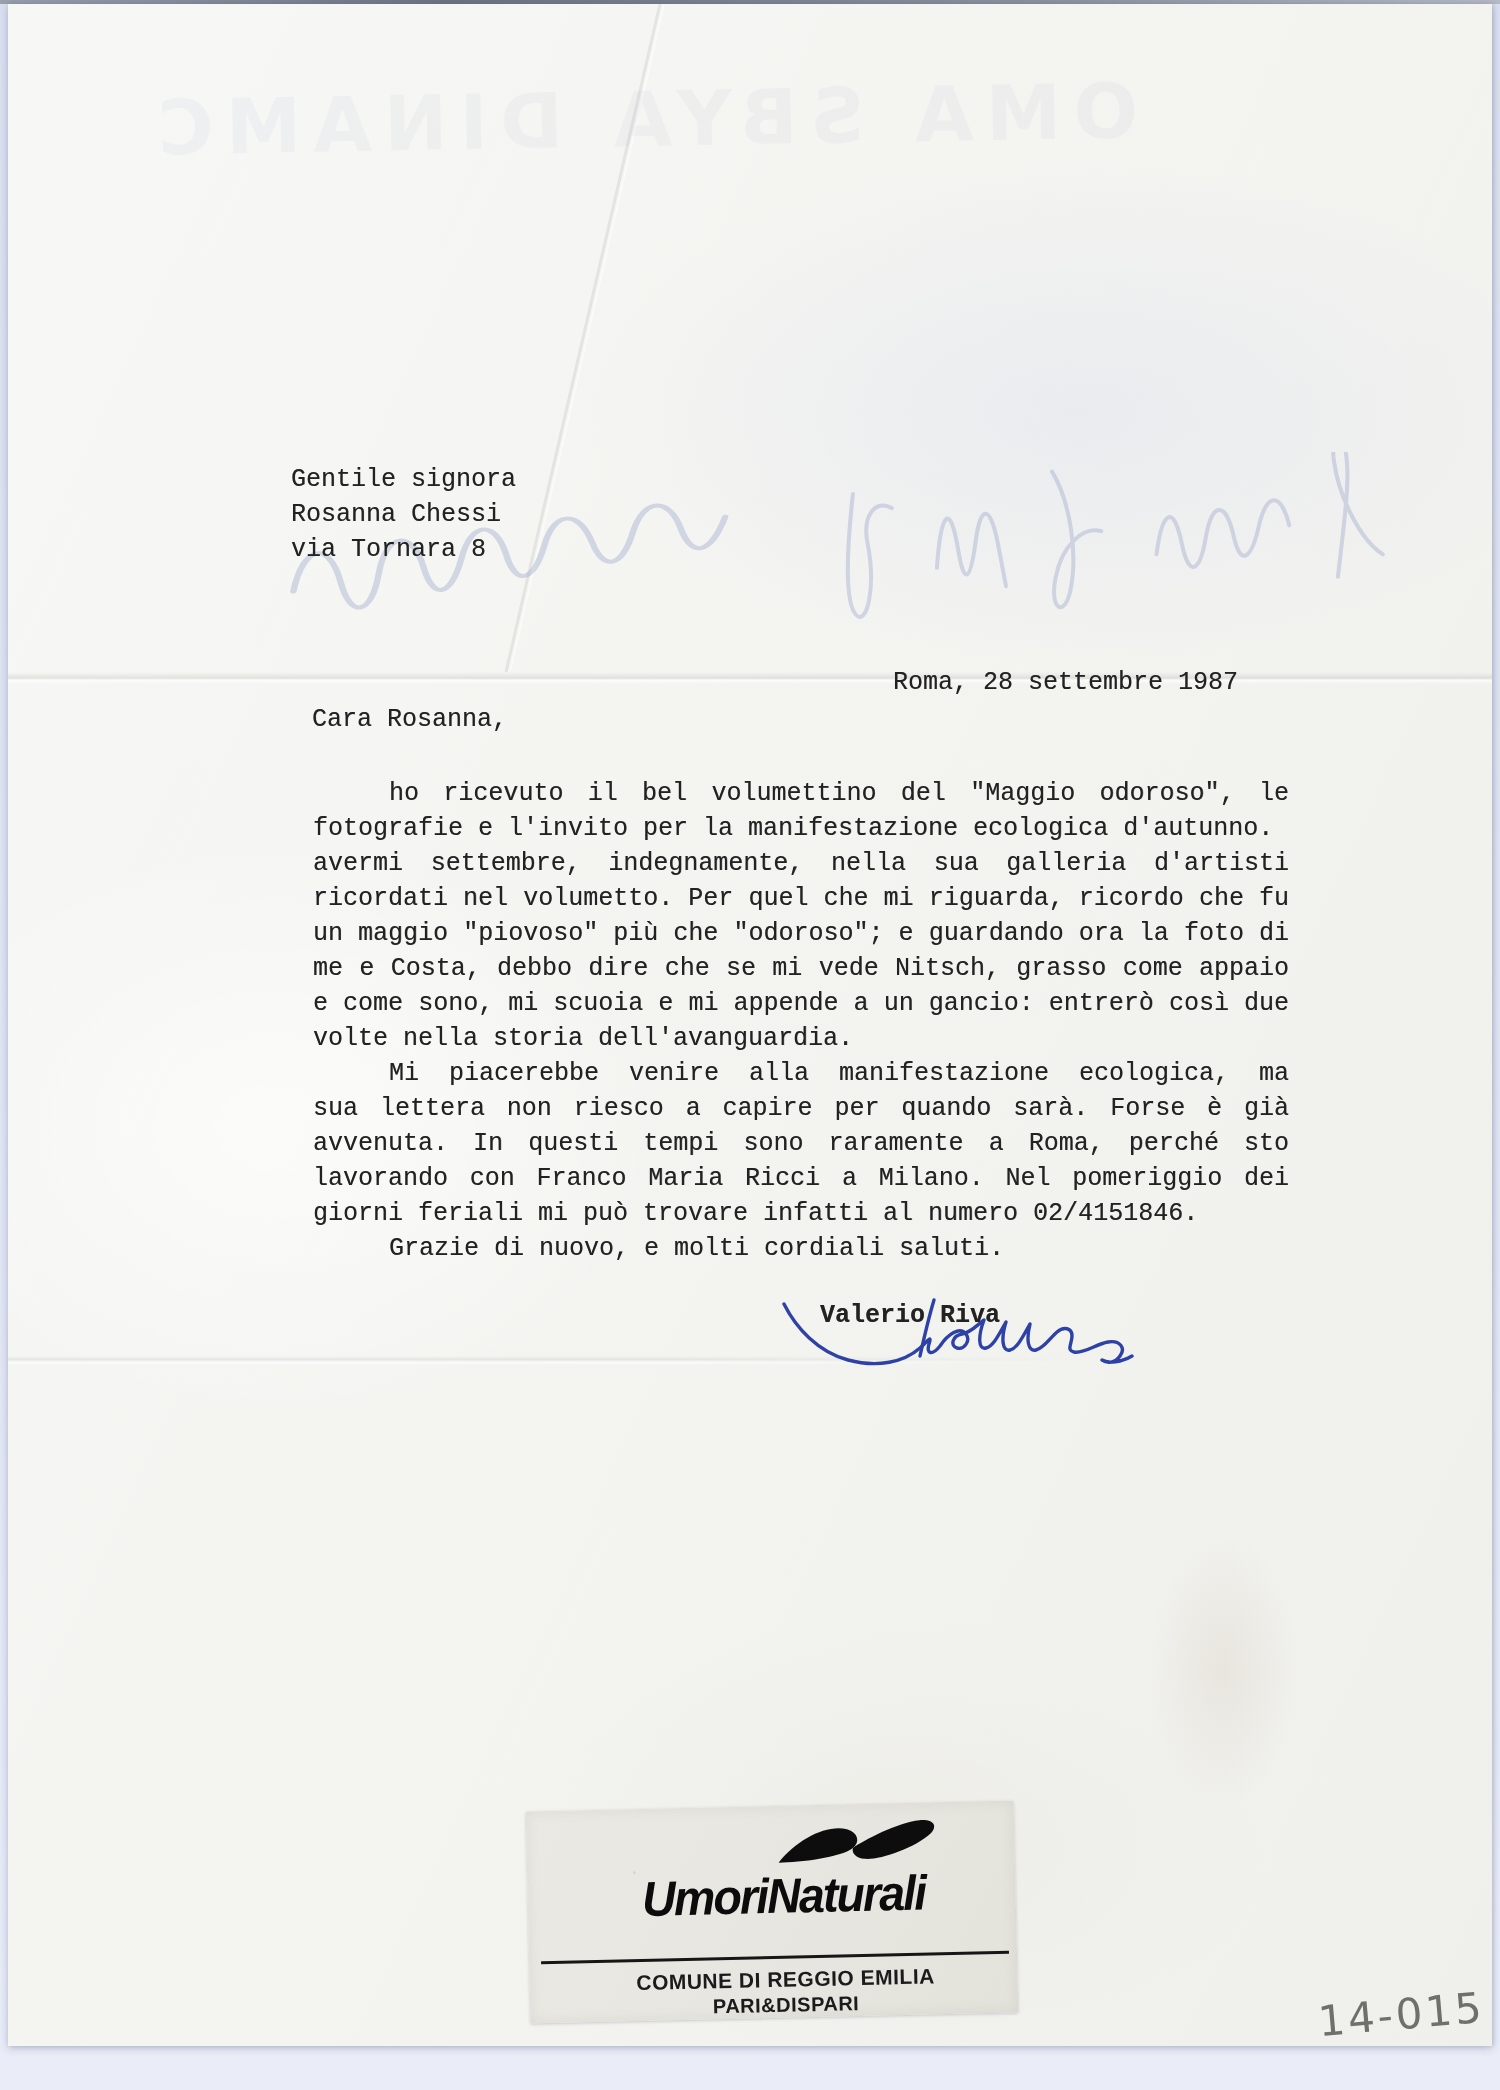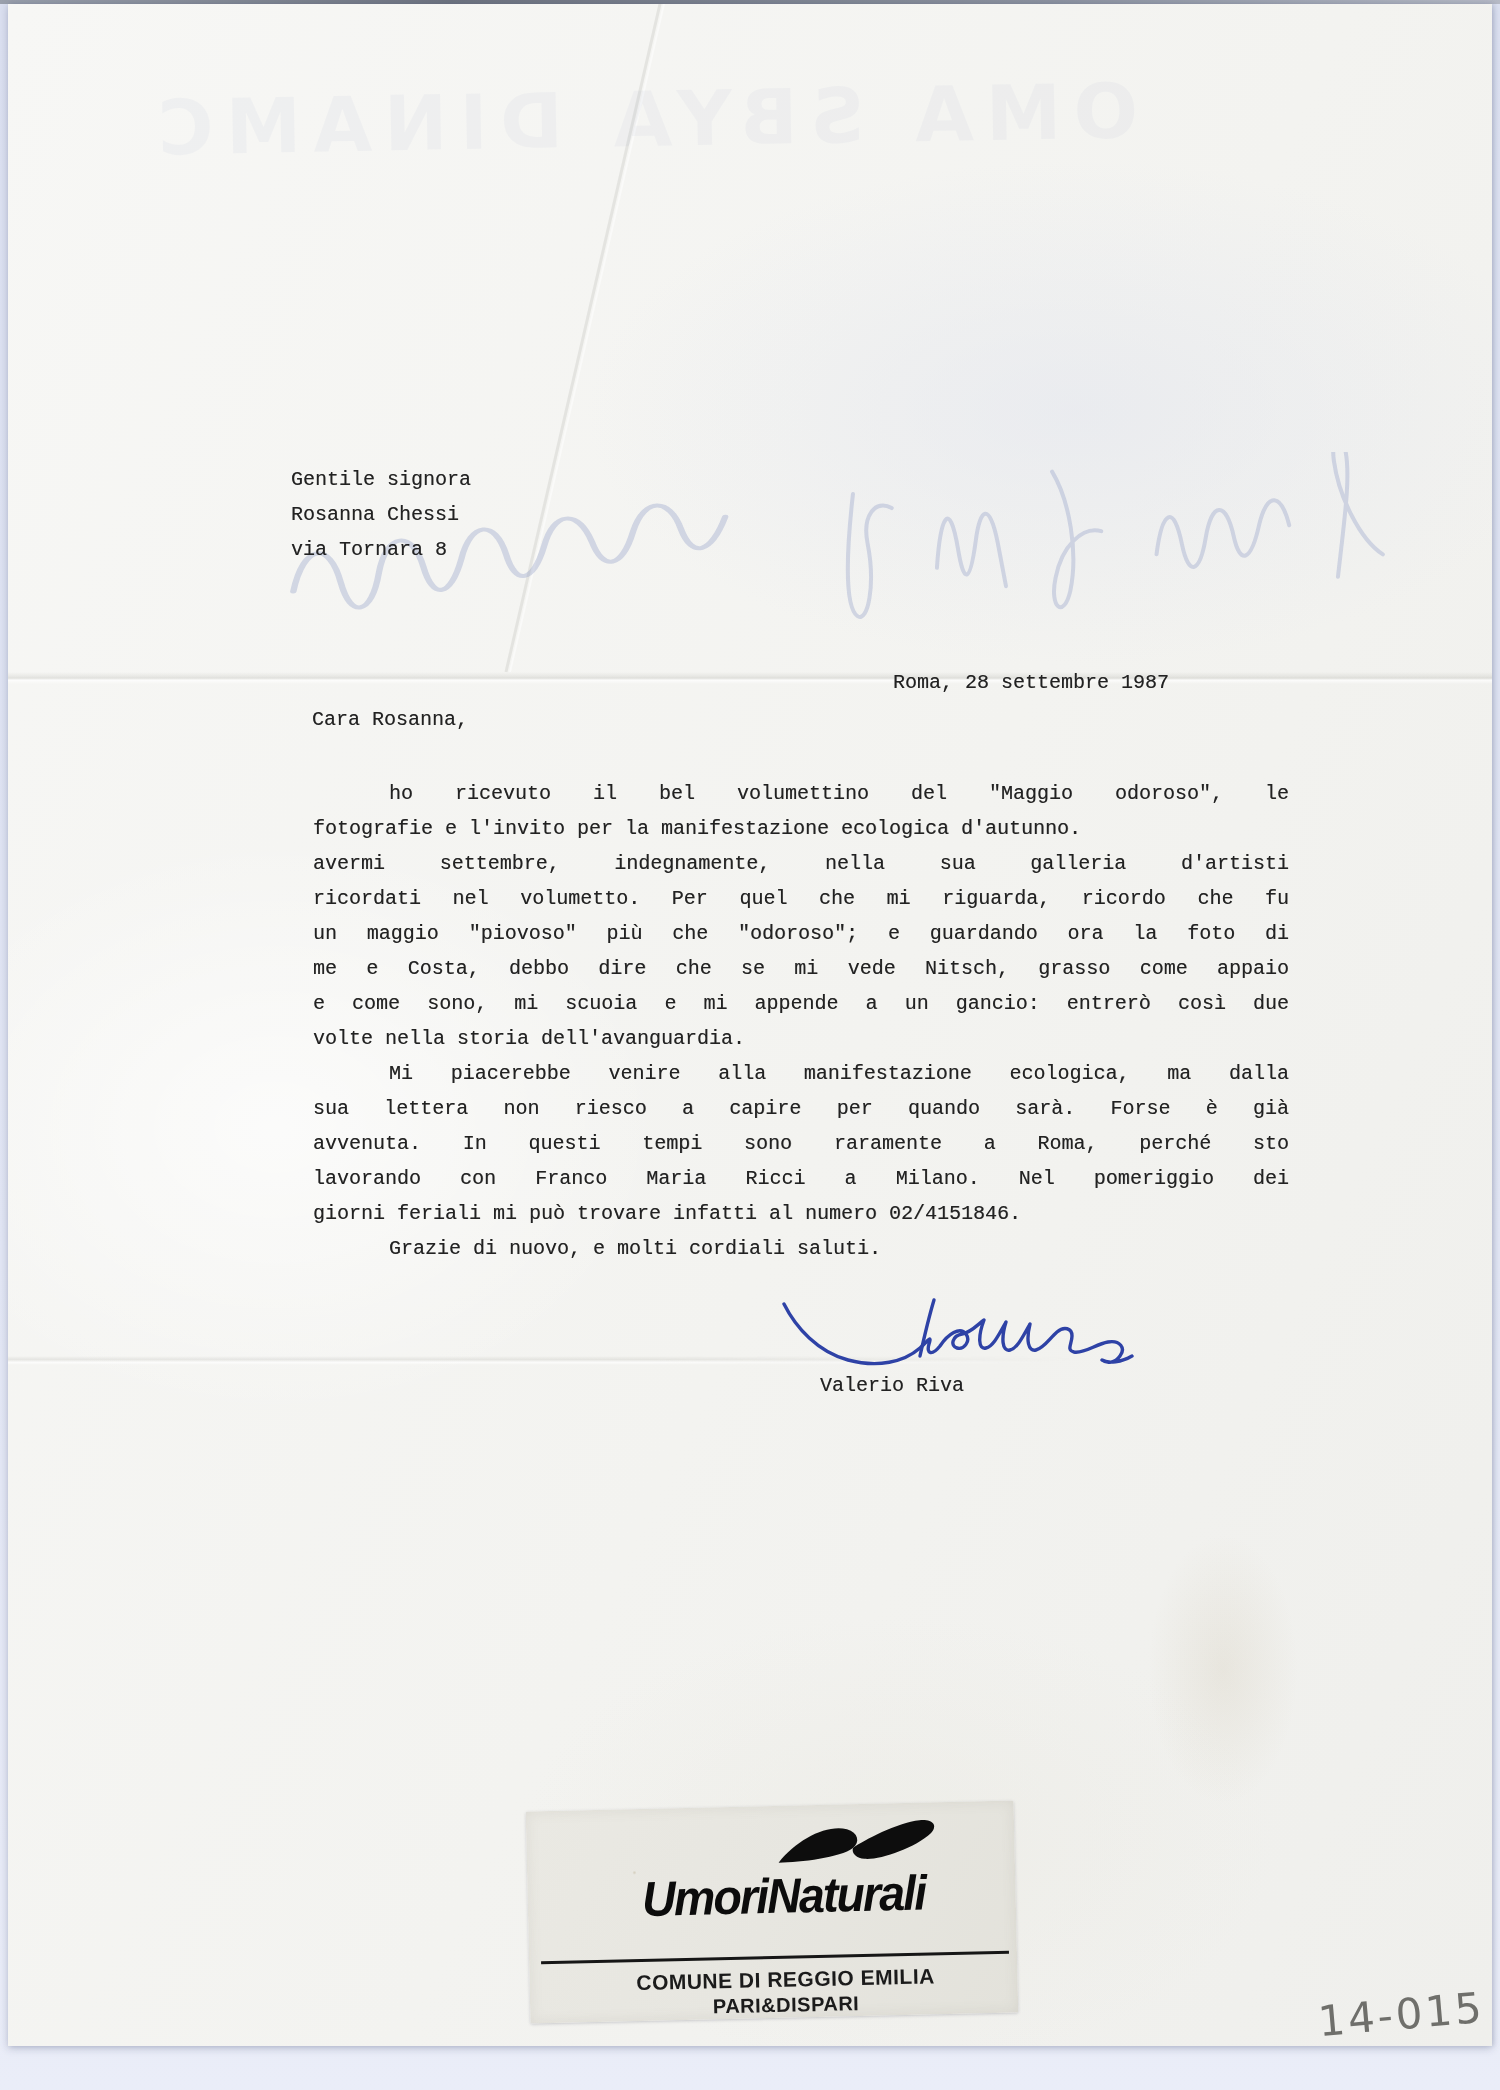--- a/index.html
+++ b/index.html
@@ -32,31 +32,31 @@
 
   
   .bleed-top{
     position:absolute;left:250px;top:70px;width:880px;
     font-family:"DejaVu Sans",sans-serif;font-weight:bold;font-size:76px;letter-spacing:12px;
     color:#7580b0;opacity:0.05;transform:scaleX(-1) rotate(1deg);white-space:nowrap;
   }
   .bleed-script{position:absolute;left:248px;top:448px;width:1200px;height:200px;opacity:0.9;}
 
   
-  .typed{position:absolute;color:#222;font-size:20px;line-height:35px;
+  .typed{position:absolute;color:#222;font-size:25px;line-height:35px;
     text-shadow:0.3px 0.3px 0 rgba(25,25,25,0.45);white-space:pre;}
   .recipient{left:283px;top:458px;}
   .dateline{left:885px;top:661px;}
   .salutation{left:284px;top:698px;margin-left:20px;}
   .body-block{left:284px;top:772px;width:976px;white-space:normal;margin-left:21px;}
   .bline{height:35px;overflow:hidden;}
   .bline.justify{text-align:justify;}
   .bline.justify::after{content:"";display:inline-block;width:100%;height:0;}
   .bline.indent{text-indent:76px;}
-  .typed-name{left:812px;top:1364px;}
+  .typed-name{left:812px;top:1294px;font-weight:bold;}
 
   .signature-svg{position:absolute;left:766px;top:1290px;width:372px;height:86px;}
 
   
   .pencil-note{
     position:absolute;left:1310px;top:1986px;
     font-family:"DejaVu Sans",sans-serif;font-size:42px;letter-spacing:3px;
     color:#6f6f6b;transform:rotate(-5deg);
   }
 

